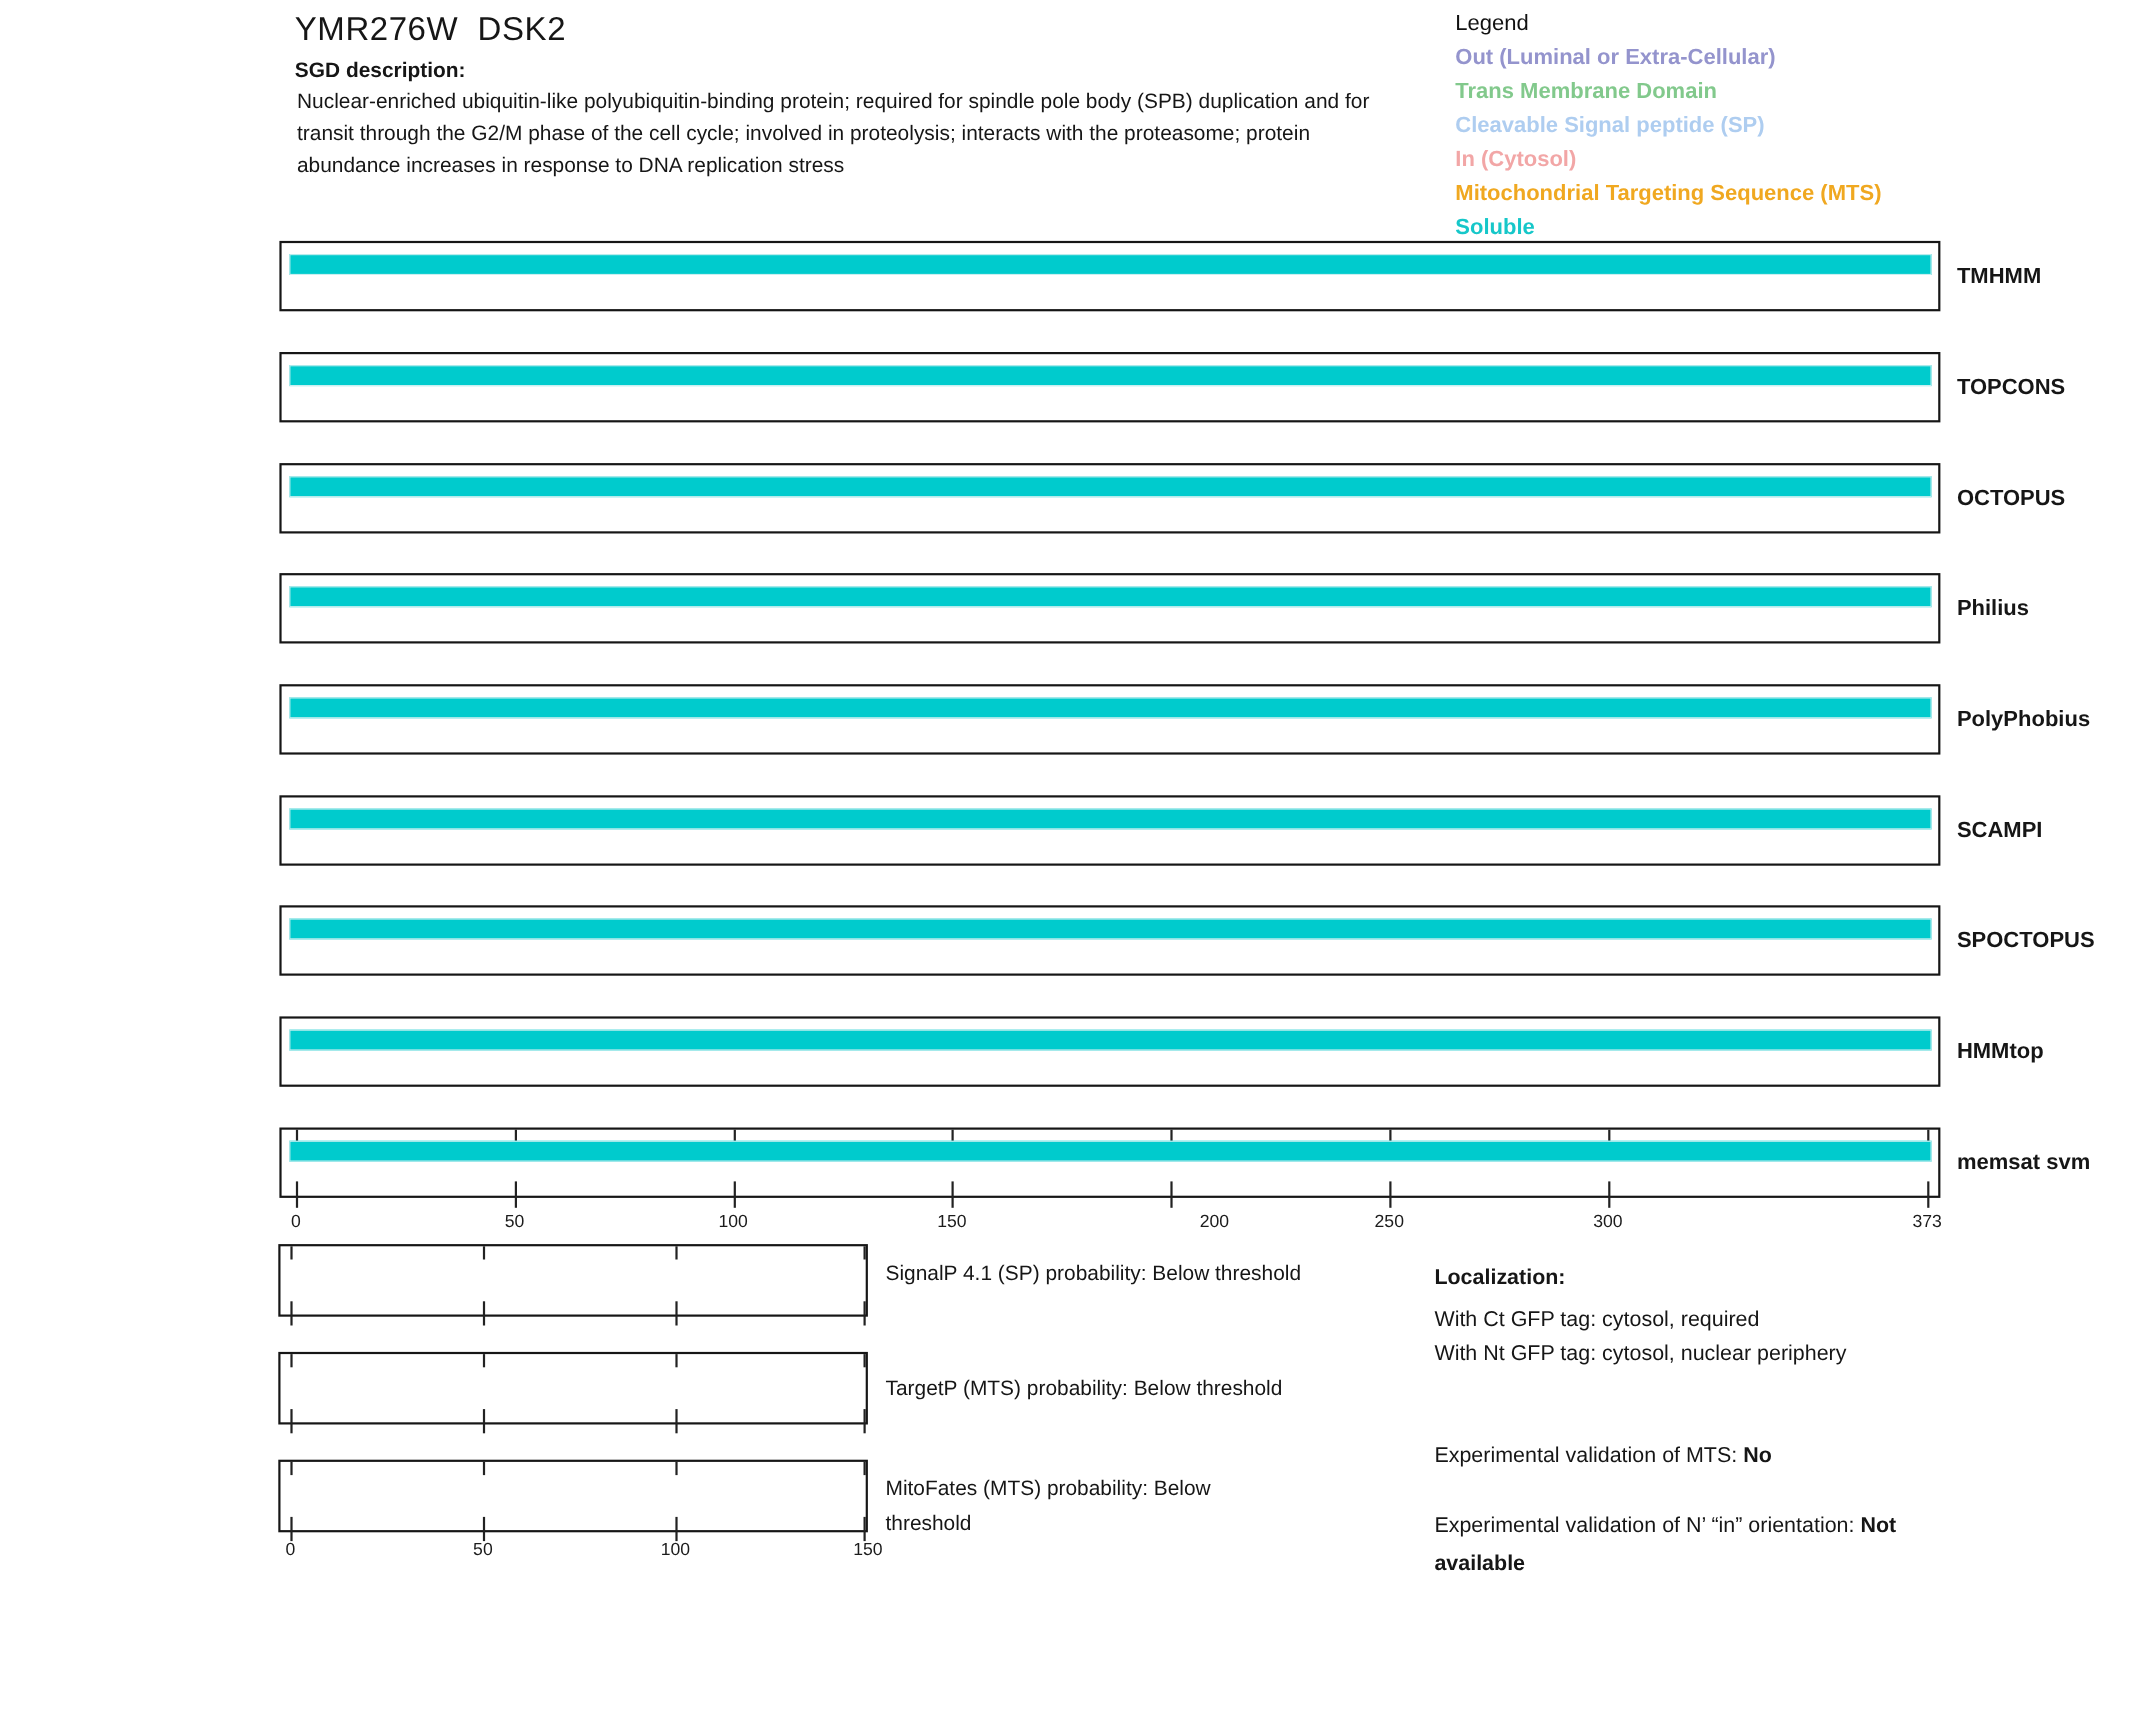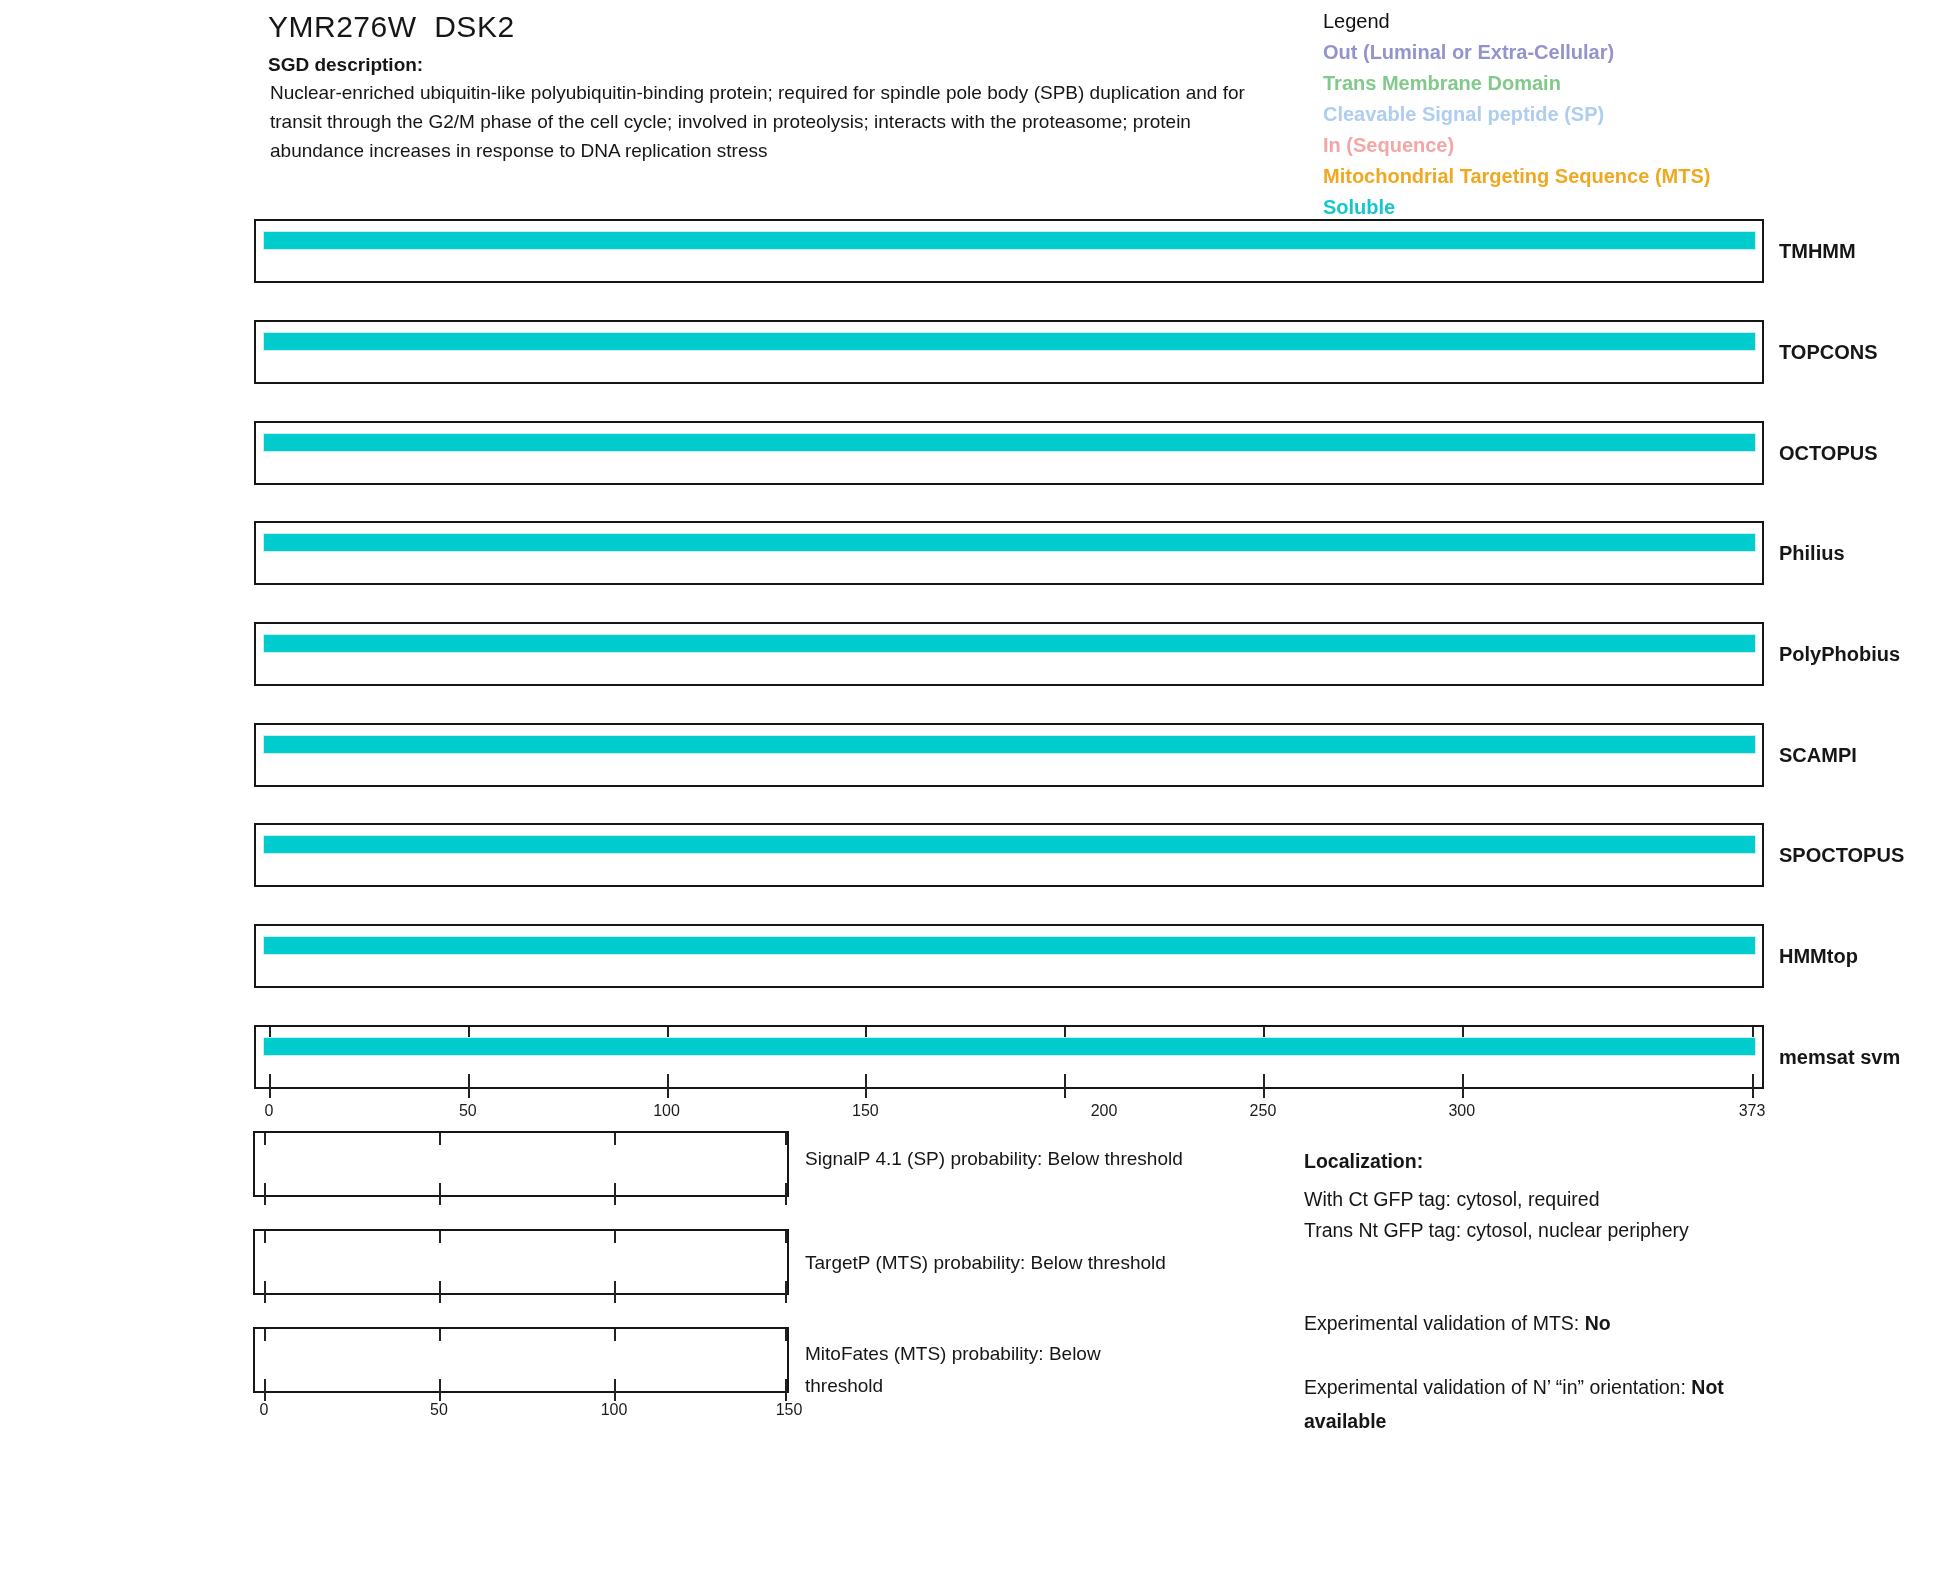--- a/index.html
+++ b/index.html
@@ -45,21 +45,21 @@
 <div class="abs" id="title">YMR276W  DSK2</div>
 <div class="abs" id="sgd-label">SGD description:</div>
 <div class="abs" id="sgd-desc">Nuclear-enriched ubiquitin-like polyubiquitin-binding protein; required for spindle pole body (SPB) duplication and for transit through the G2/M phase of the cell cycle; involved in proteolysis; interacts with the proteasome; protein abundance increases in response to DNA replication stress</div>
 
 <div class="abs" id="legend">
   <div class="legend-title">Legend</div>
 
 <div class="legend-item" style="color: rgb(148, 148, 205);">Out (Luminal or Extra-Cellular)</div>
     <div class="legend-item" style="color: rgb(130, 201, 140);">Trans Membrane Domain</div>
     <div class="legend-item" style="color: rgb(174, 205, 240);">Cleavable Signal peptide (SP)</div>
-    <div class="legend-item" style="color: rgb(242, 166, 166);">In (Sequence)</div>
+    <div class="legend-item" style="color: rgb(242, 166, 166);">In (Cytosol)</div>
     <div class="legend-item" style="color: rgb(240, 168, 32);">Mitochondrial Targeting Sequence (MTS)</div>
     <div class="legend-item" style="color: rgb(22, 199, 201);">Soluble</div>
   </div>
 
 <div id="plots">
     <div class="track-box" style="top: 219px;">
       <div class="track-bar"></div>
     </div>
     <div class="track-label" style="top: 240px;">TMHMM</div>
     <div class="track-box" style="top: 320px;">
@@ -154,15 +154,15 @@
     <div class="tick-label" style="left: 759px; top: 1401px; width: 60px;">150</div>
   </div>
 
 <div class="annot" style="top:1148px;">SignalP 4.1 (SP) probability: Below threshold</div>
 <div class="annot" style="top:1252px;">TargetP (MTS) probability: Below threshold</div>
 <div class="annot wrap" style="top:1338px;">MitoFates (MTS) probability: Below
 threshold</div>
 
 <div class="loc bold" style="top:1150px;">Localization:</div>
 <div class="loc" style="top:1188px;">With Ct GFP tag: cytosol, required</div>
-<div class="loc" style="top:1219px;">Trans Nt GFP tag: cytosol, nuclear periphery</div>
+<div class="loc" style="top:1219px;">With Nt GFP tag: cytosol, nuclear periphery</div>
 <div class="loc" style="top:1312px;"><span>Experimental validation of MTS: </span><span class="bold-inline">No</span></div>
 <div class="loc wrapblock" style="top:1370px;"><span>Experimental validation of N’ “in” orientation: </span><span class="bold-inline">Not available</span></div>
 
 </body></html>

